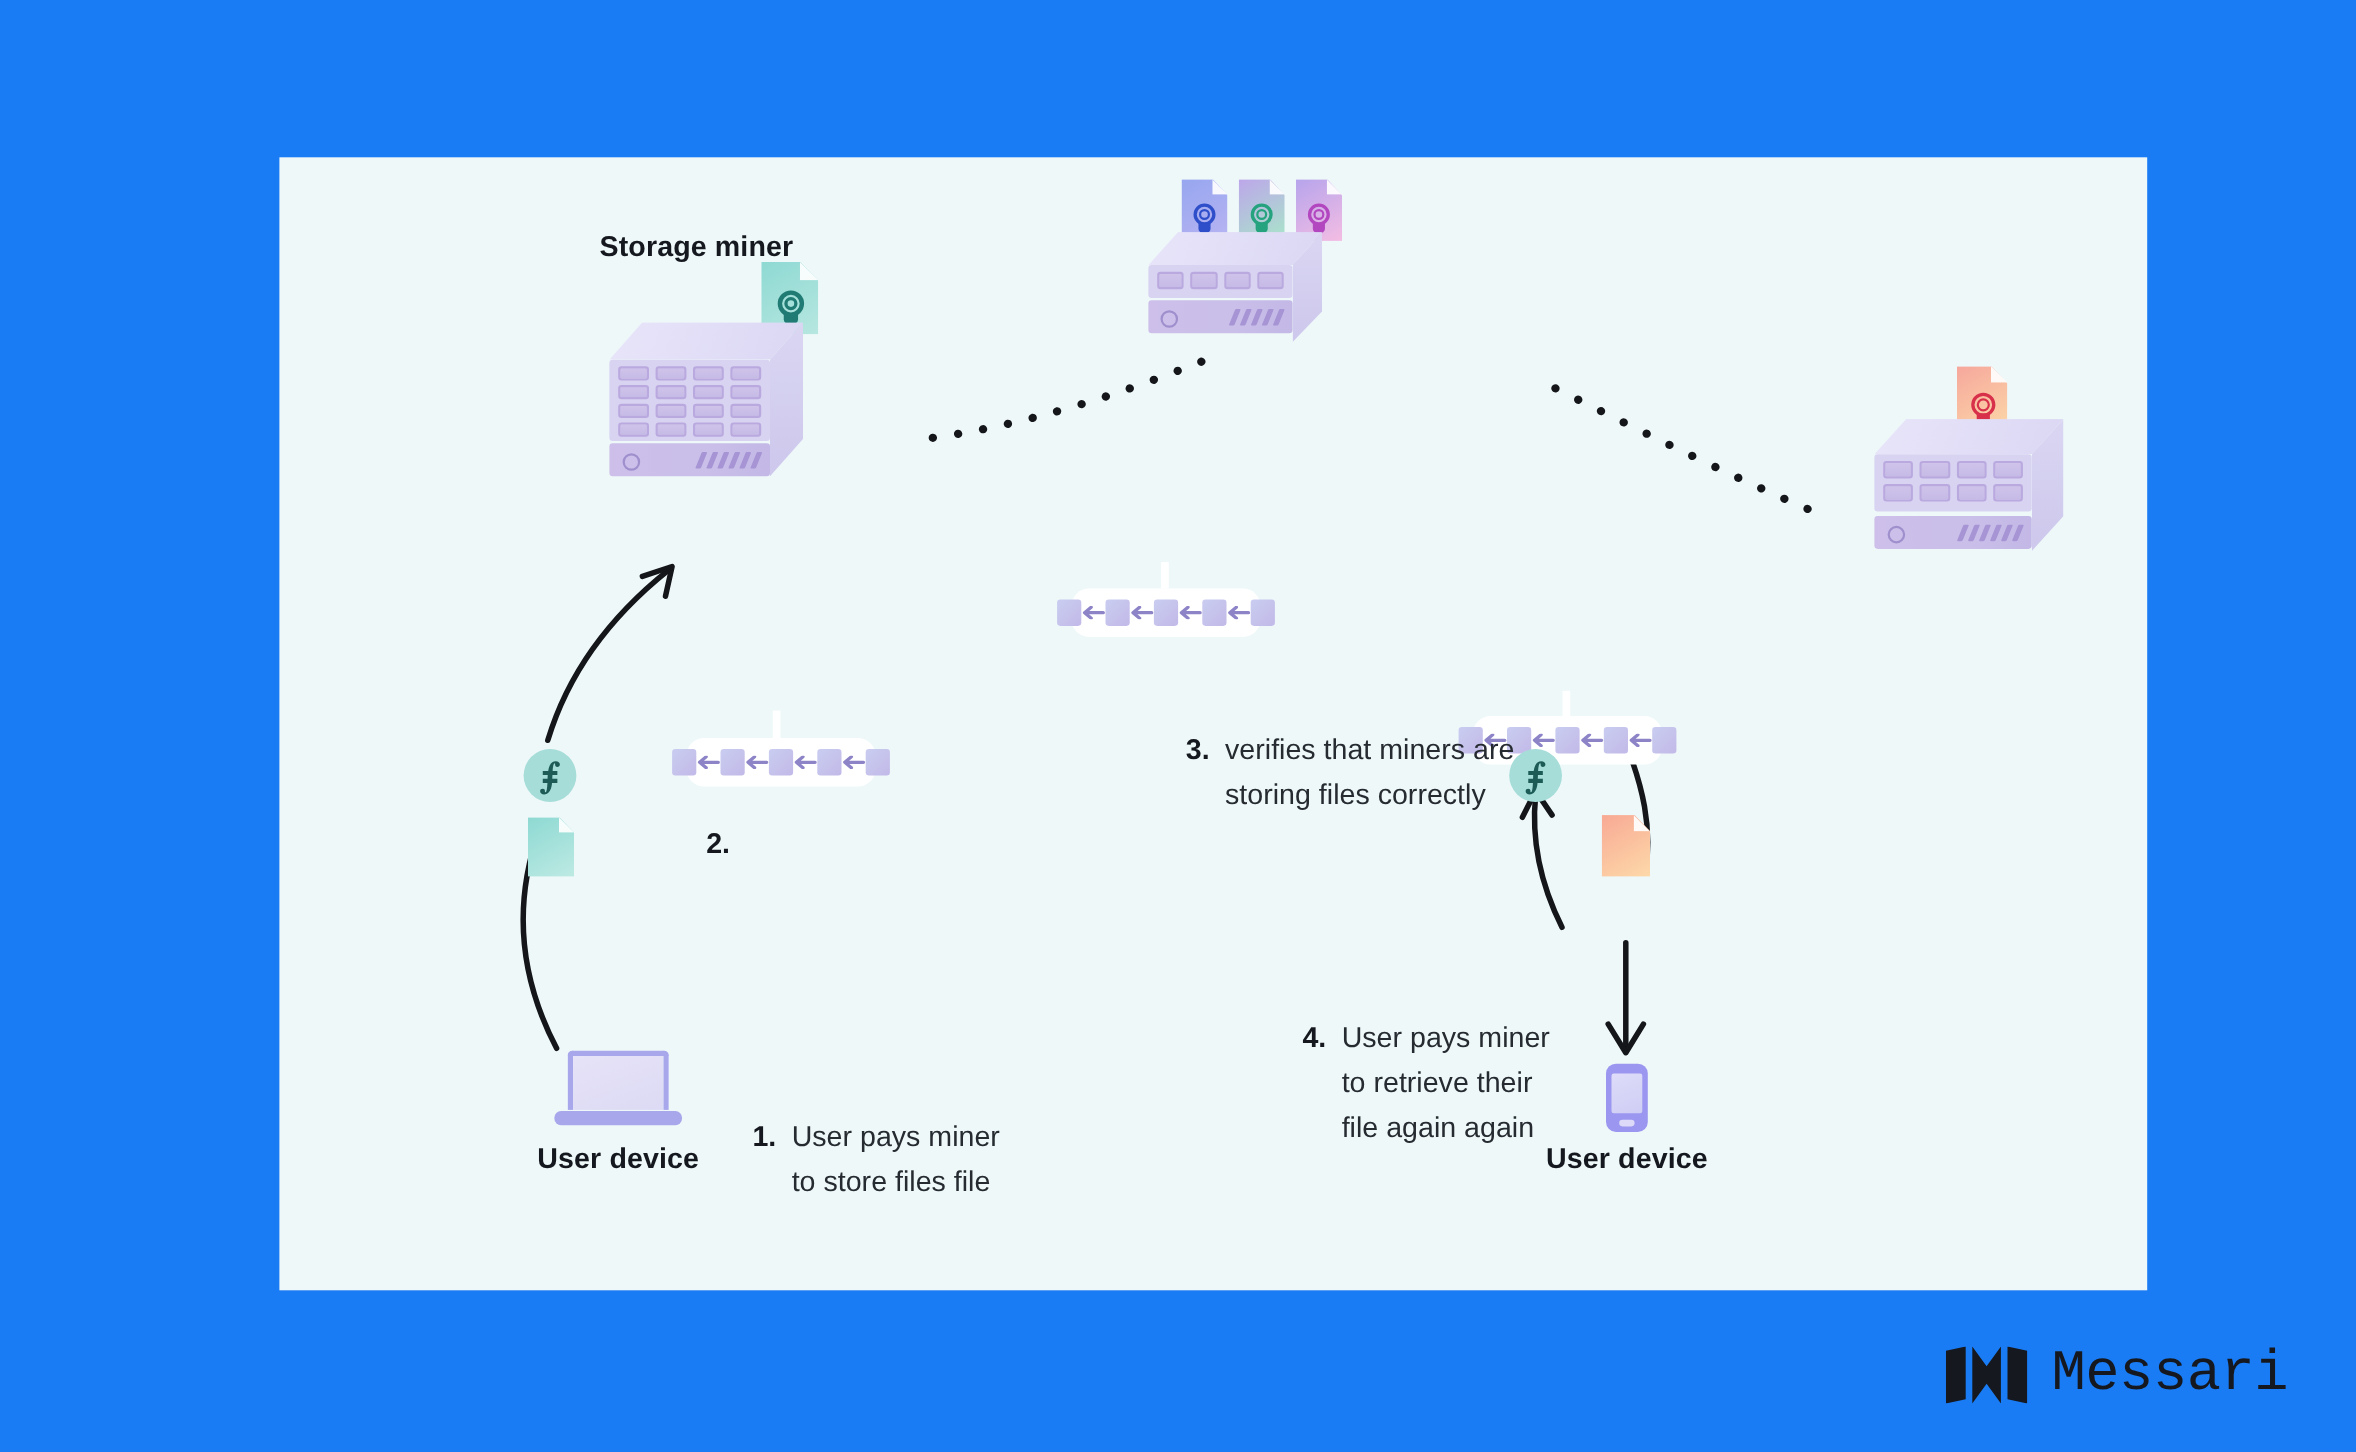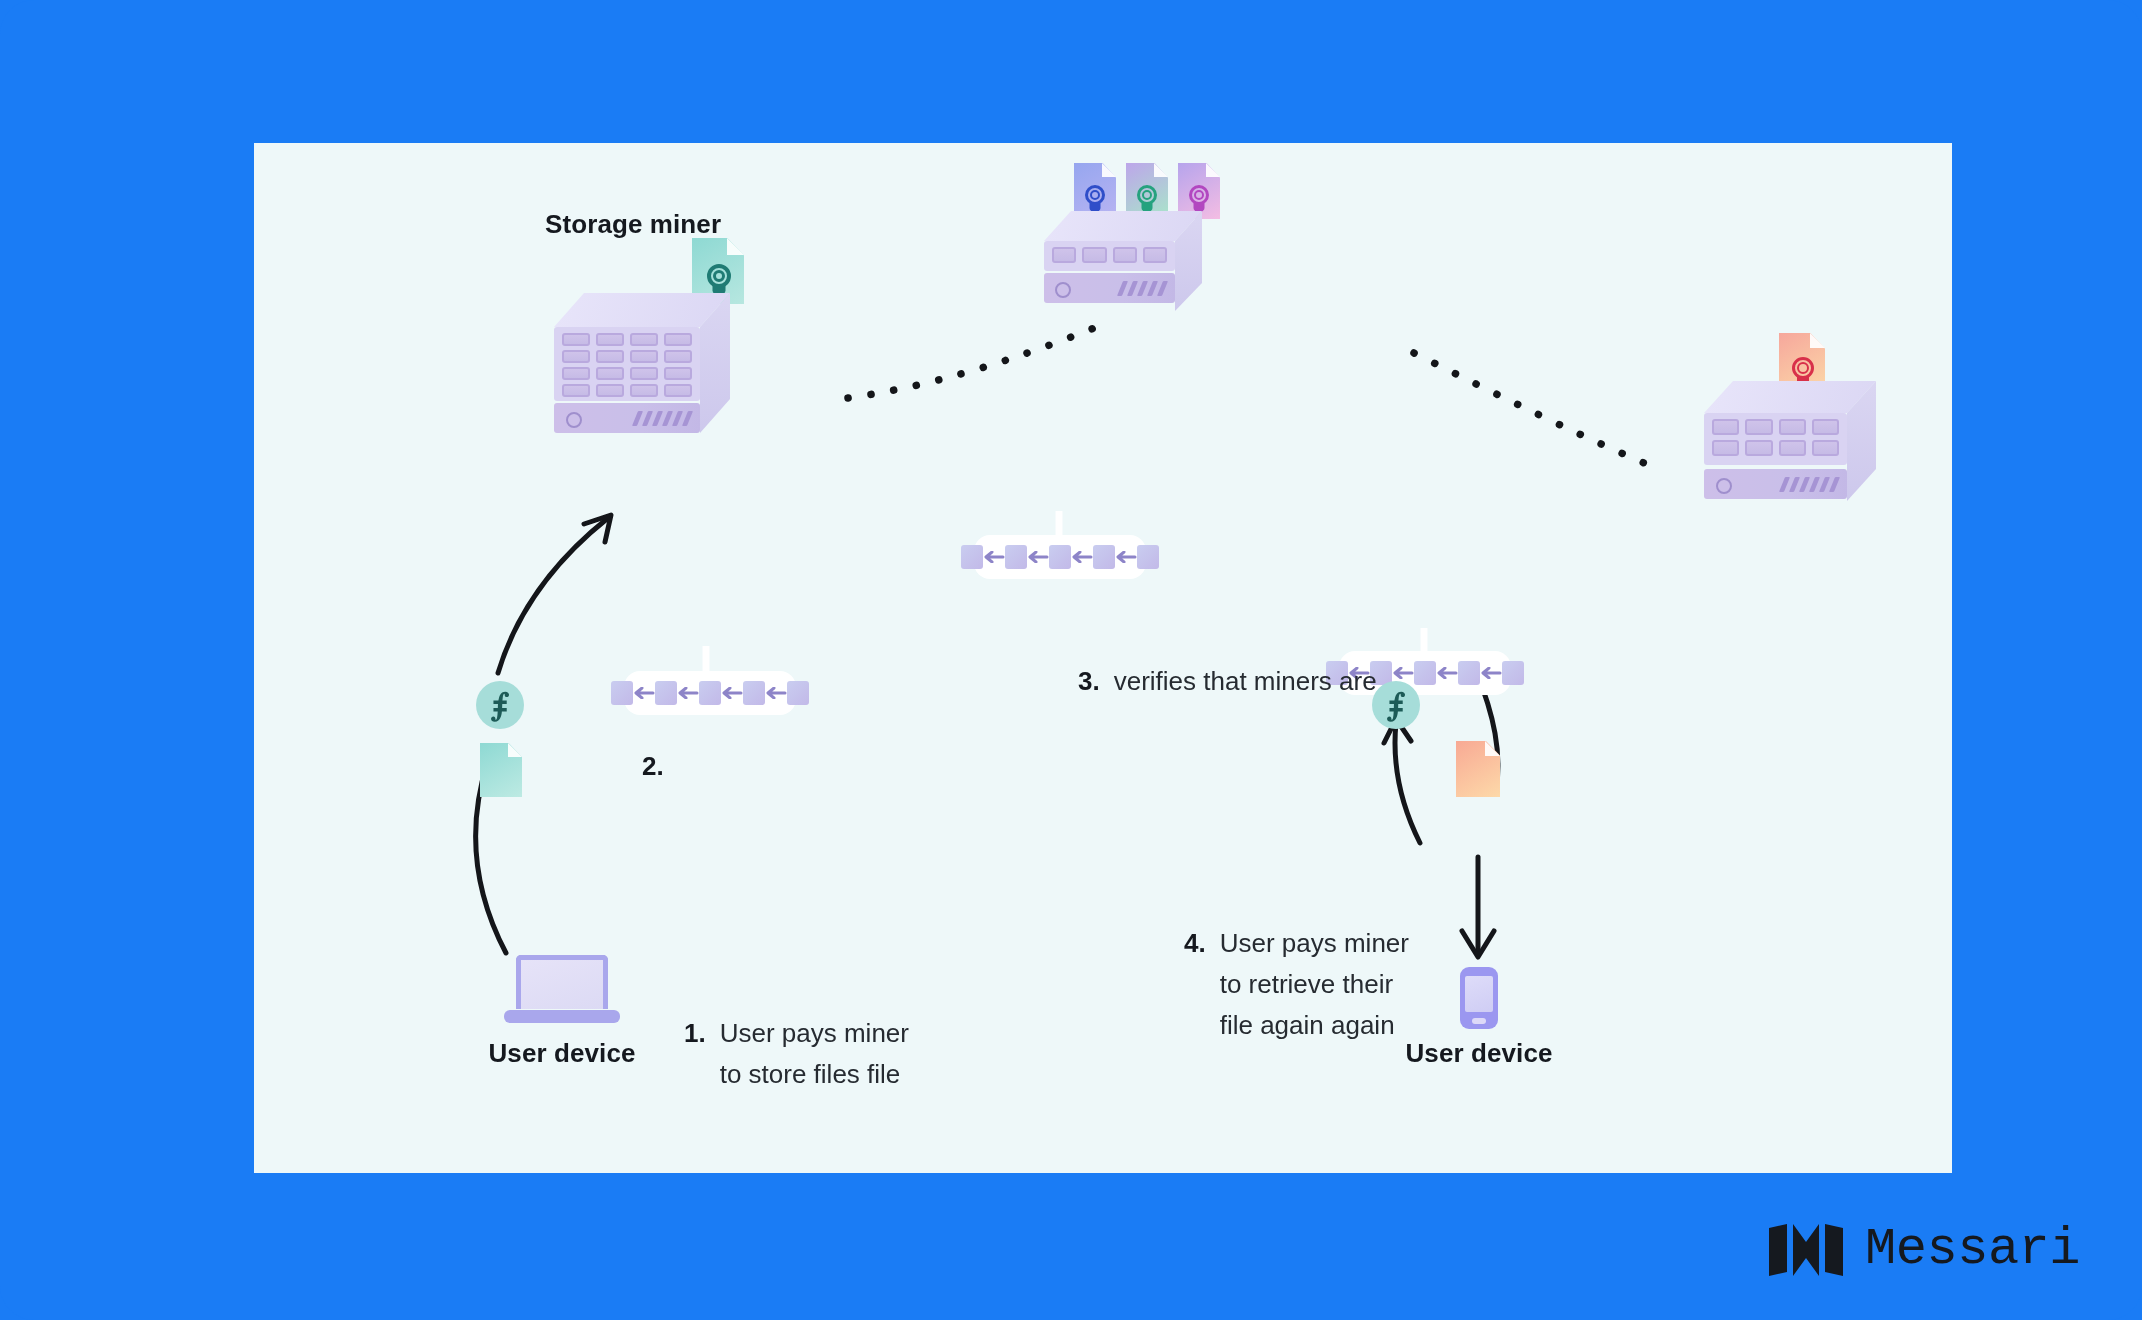--- a/index.html
+++ b/index.html
@@ -464,20 +464,21 @@
     <div class="lbl abs" style="left:1087px;top:895px;width:276px;text-align:center;">User device</div>
 
     <div class="step step-grid abs" style="left:388px;top:603px;width:330px;">
       <div class="num">2.</div>
     </div>
 
     <div class="step step-grid abs" style="left:824px;top:518px;width:320px;">
       <div class="num">3.</div>
       <div class="txt">
         <div>verifies that miners are</div>
+        <div>storing files correctly</div>
       </div>
     </div>
 
     <div class="step step-grid abs" style="left:430px;top:870px;width:290px;">
       <div class="num">1.</div>
       <div class="txt">
         <div>User pays miner</div>
         <div>to store files file</div>
       </div>
     </div>

